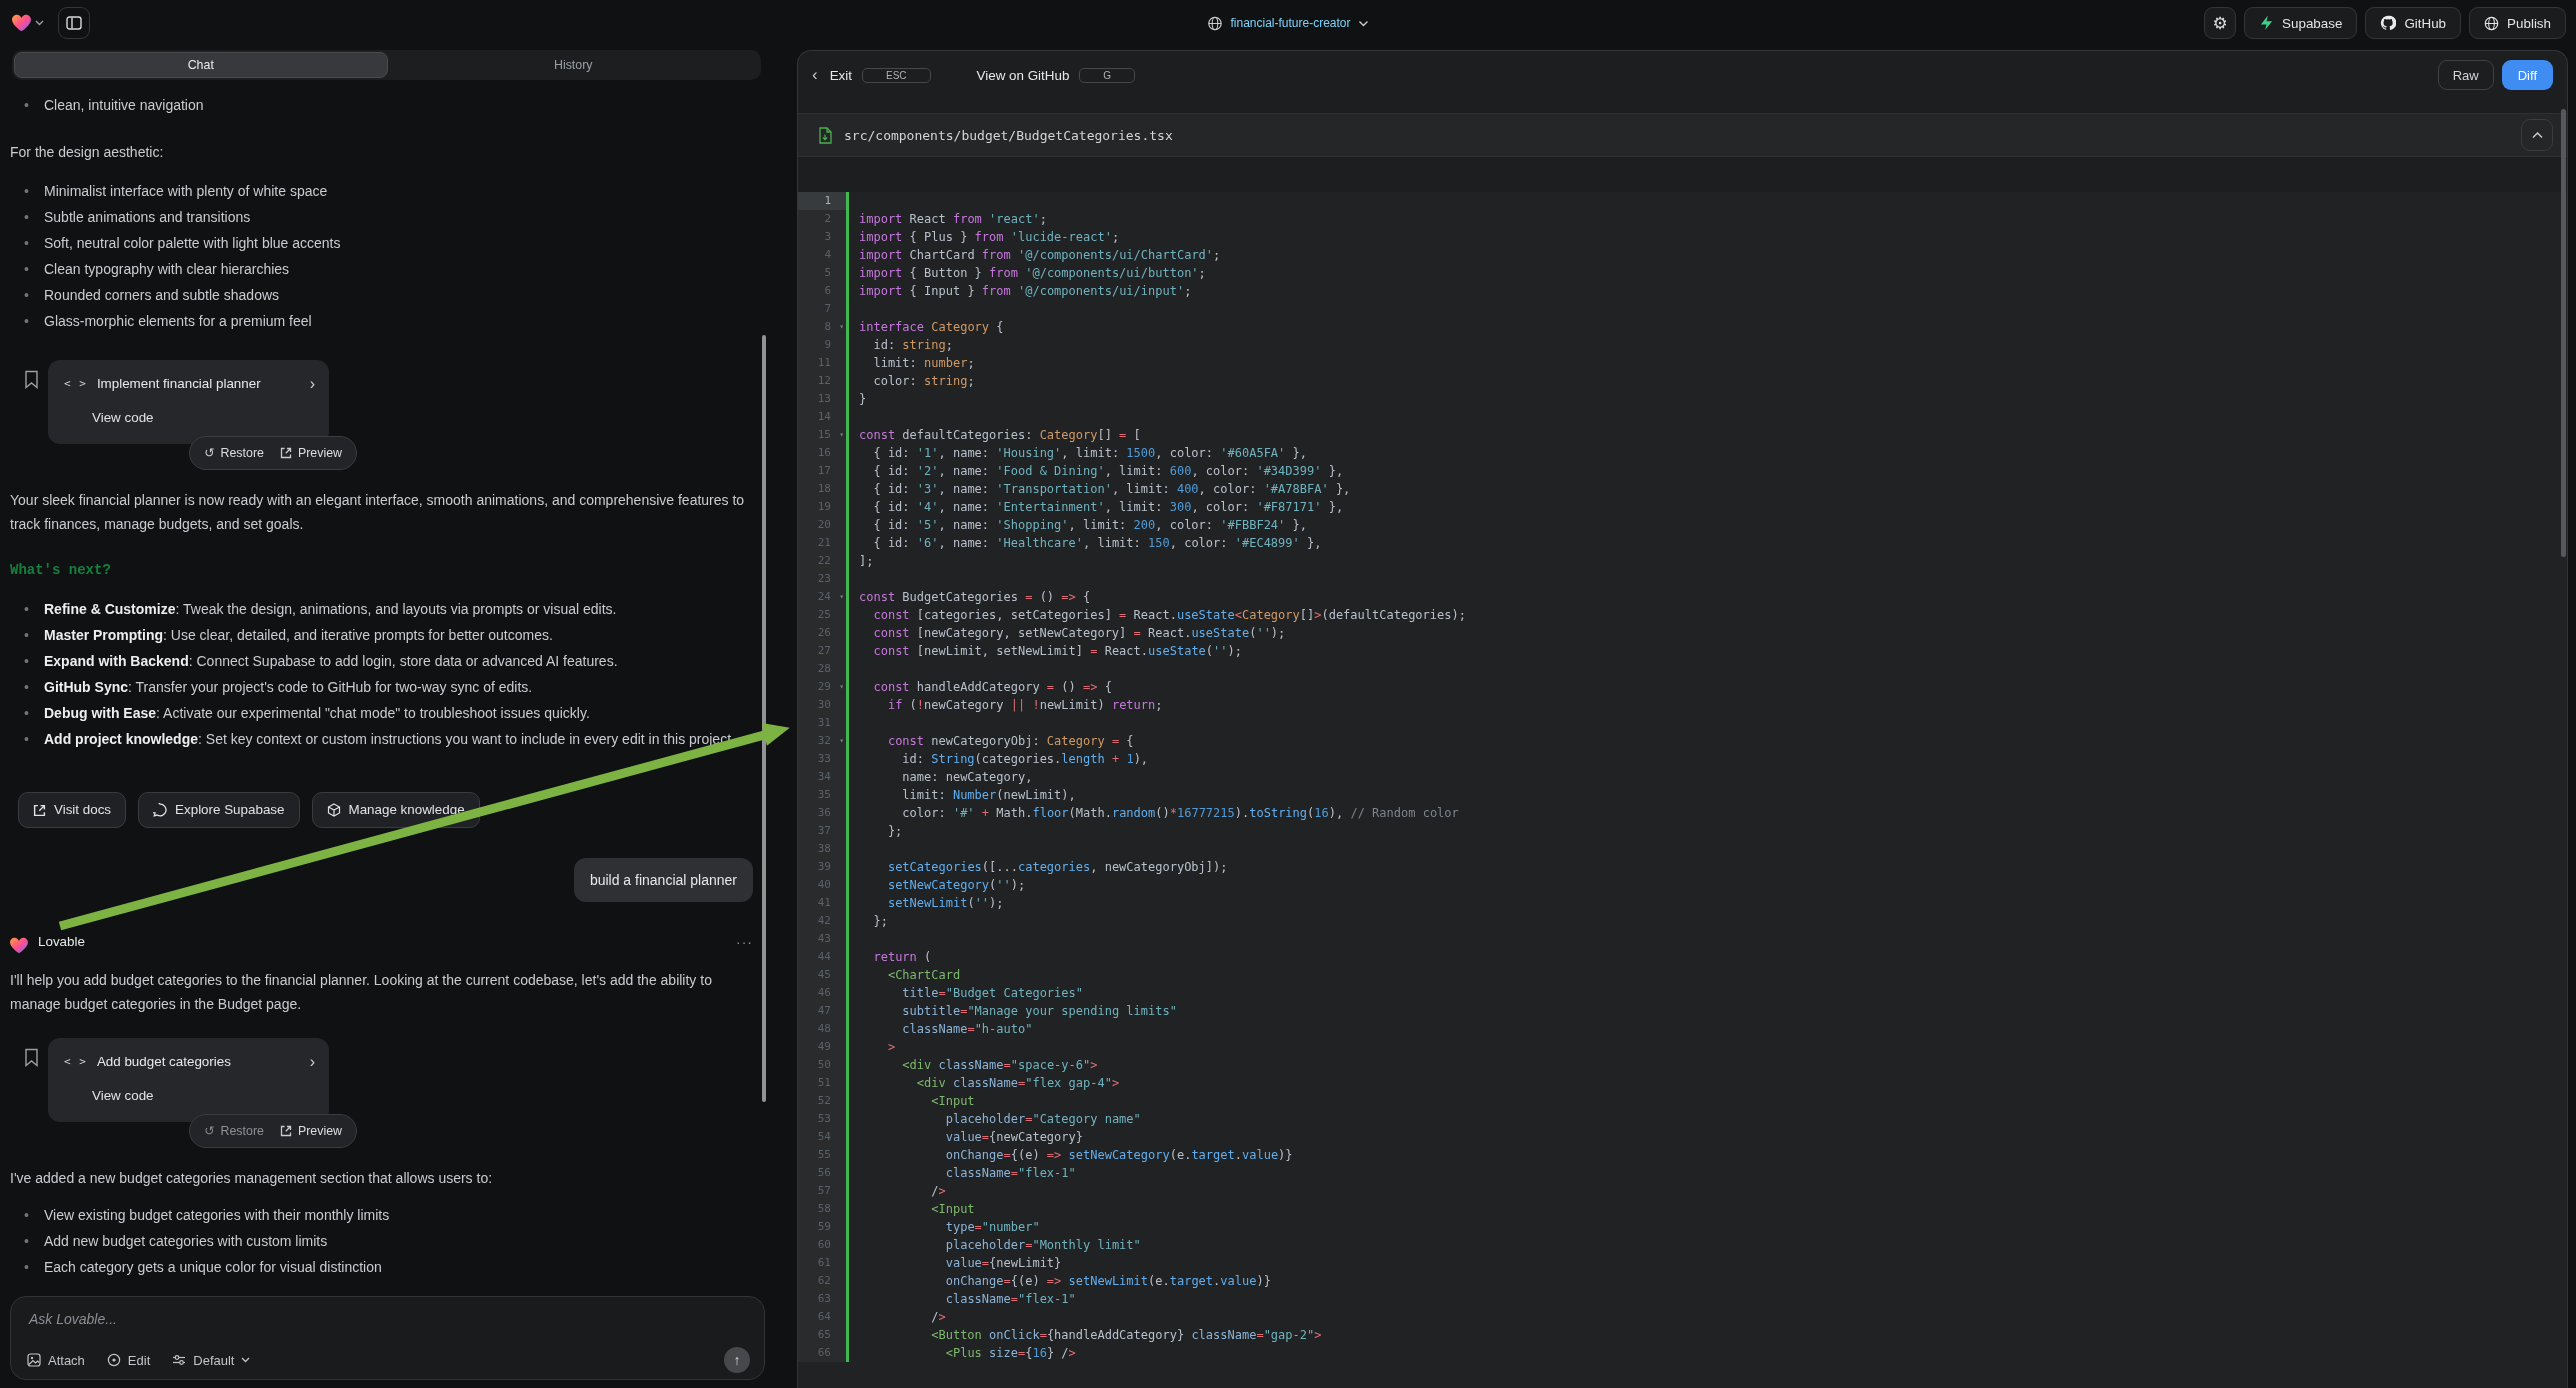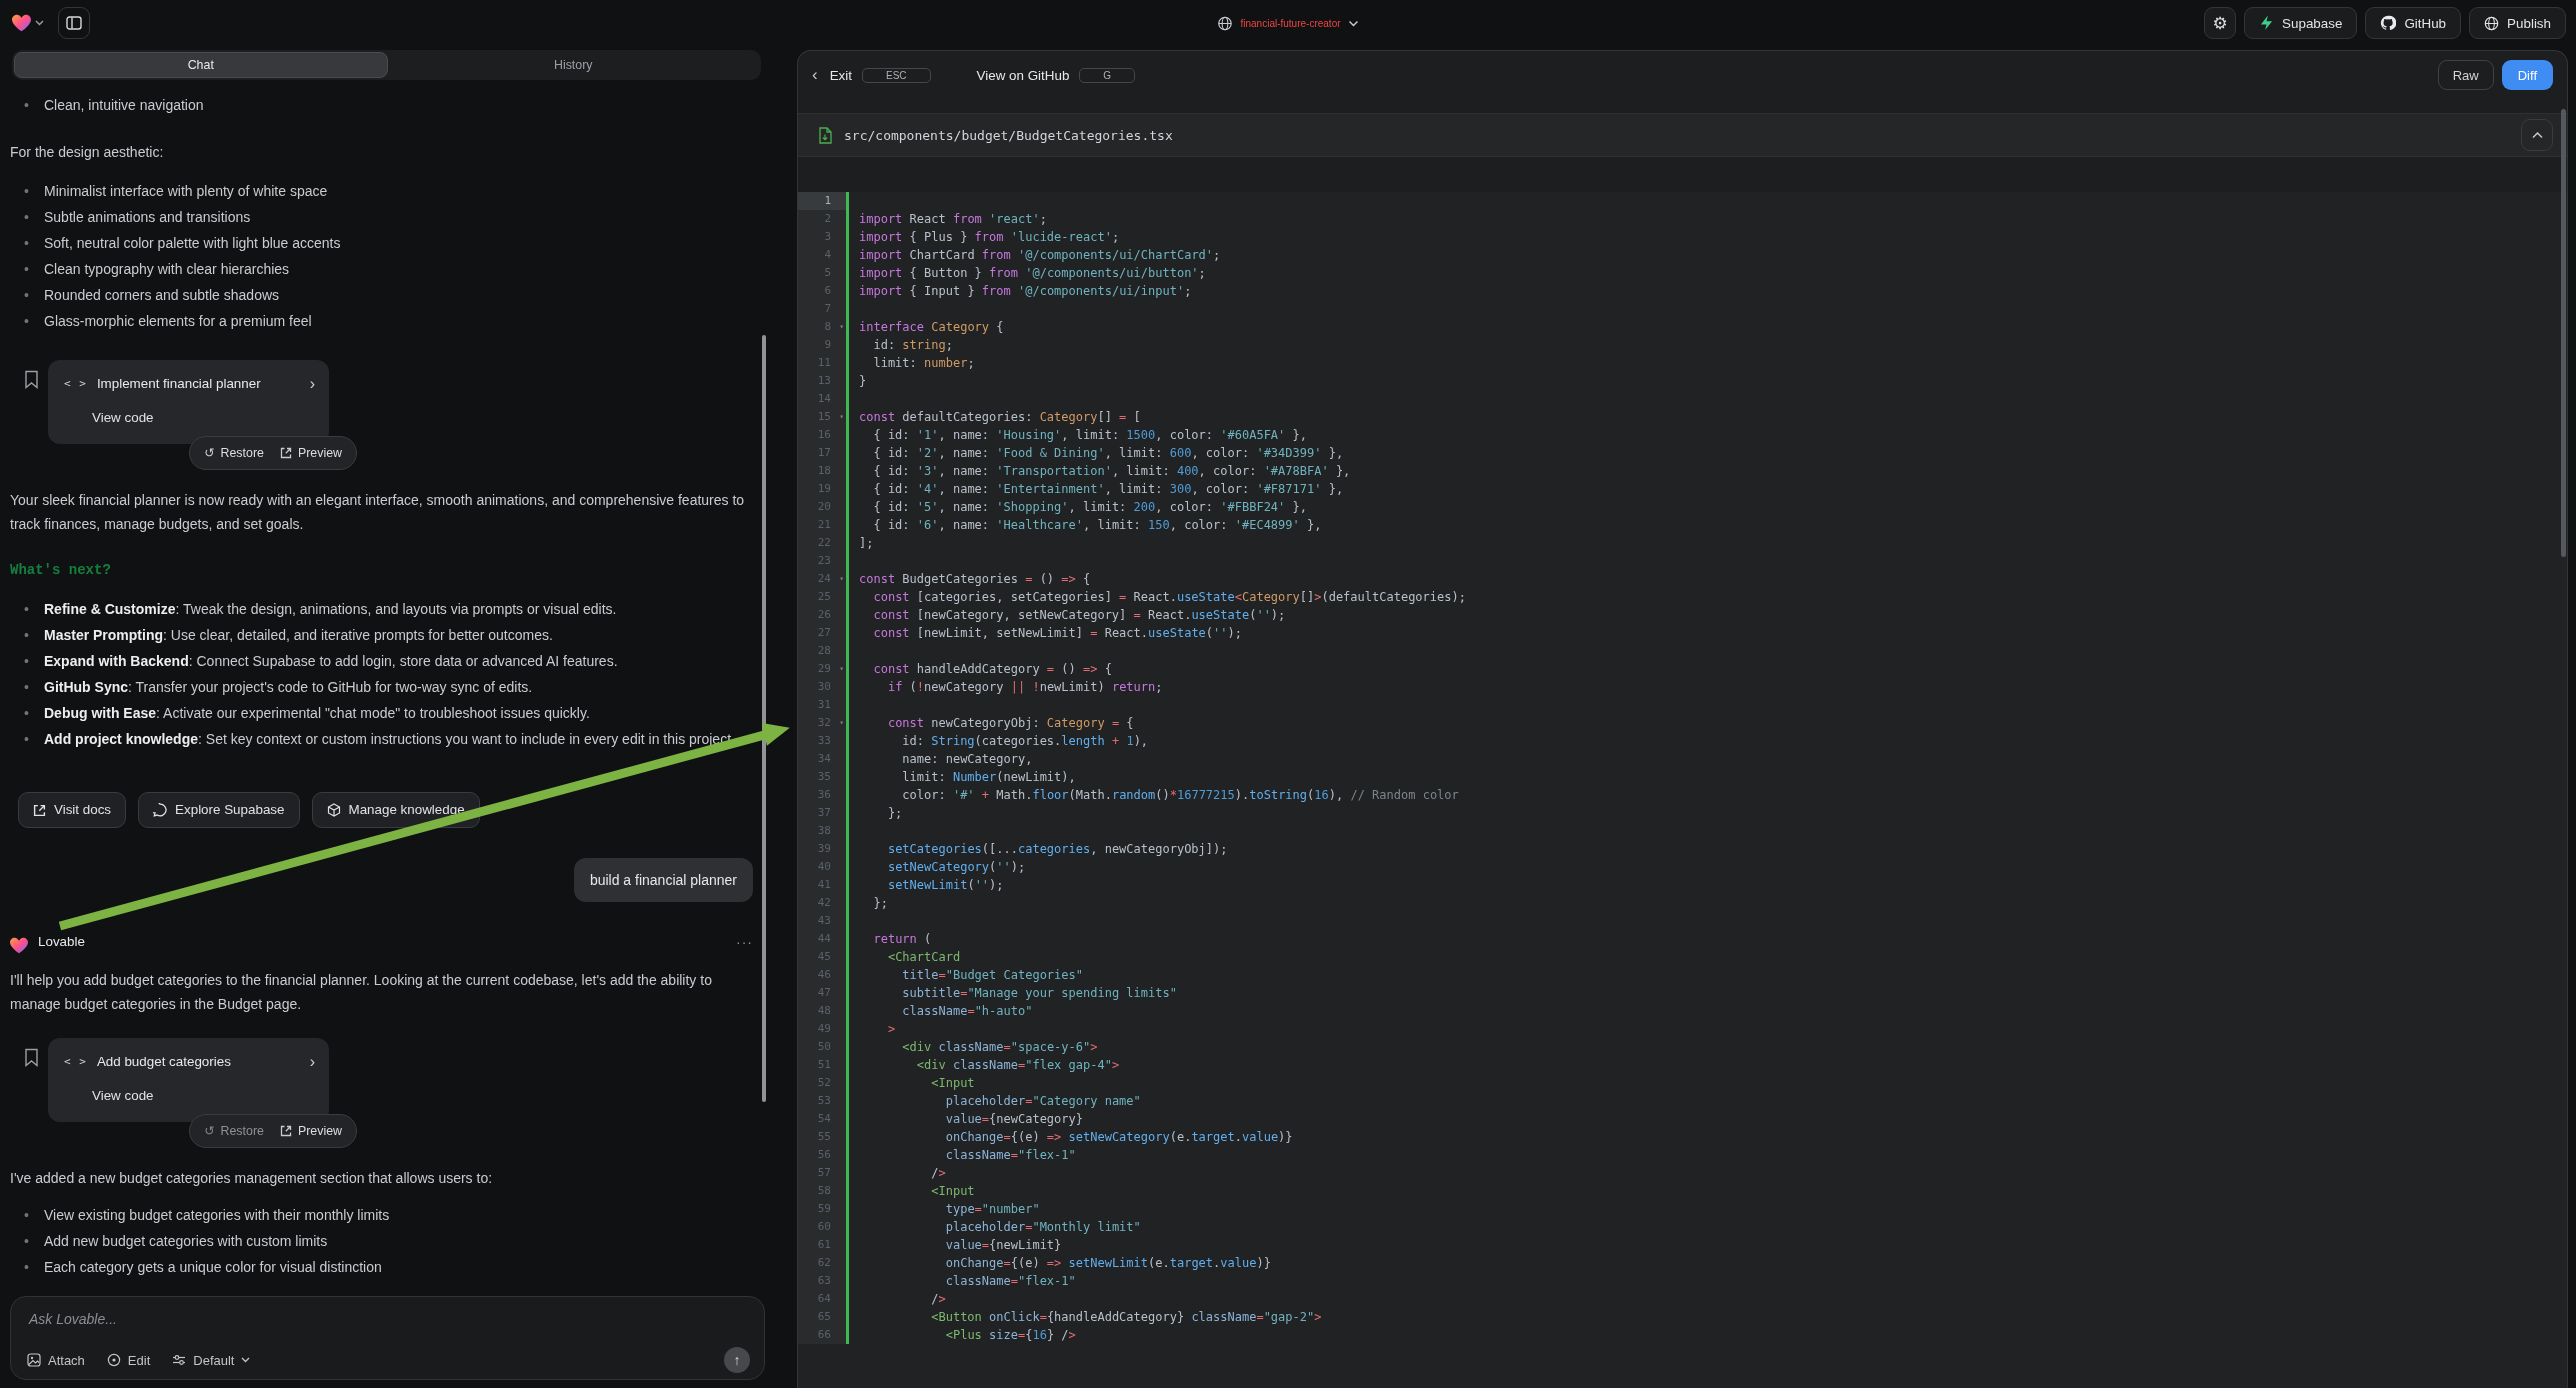--- a/index.html
+++ b/index.html
@@ -7,21 +7,21 @@
   .stage{position:relative;width:2576px;height:1388px;overflow:hidden;
     background:#101113;font-family:"Liberation Sans",sans-serif;color:#c9ccd1;}
 
   
   .topbar{position:absolute;left:0;top:0;width:100%;height:46px;}
   .tb-left{position:absolute;left:12px;top:7px;display:flex;align-items:center;gap:6px;}
   .logo-btn{display:flex;align-items:center;gap:4px;cursor:pointer;}
   .panel-btn{width:32px;height:32px;border:1px solid #333538;border-radius:9px;display:flex;
     align-items:center;justify-content:center;margin-left:8px;}
   .tb-center{position:absolute;left:50%;top:0;height:46px;transform:translateX(-50%);
-    display:flex;align-items:center;gap:8px;font-size:10px;color:#ef4444;}
+    display:flex;align-items:center;gap:8px;font-size:12px;color:#7dd3fc;}
   .tb-right{position:absolute;right:10px;top:7px;display:flex;align-items:center;gap:8px;}
   .tb-btn{height:32px;display:flex;align-items:center;gap:8px;padding:0 14px;
     background:#1b1c1e;border:1px solid #333538;border-radius:9px;
     font-size:13.4px;color:#e2e4e7;}
   .tb-btn.icon-only{width:32px;padding:0;justify-content:center;}
   .gear{font-size:17px;color:#d9dbde;line-height:1;}
 
   
   .chat-panel{position:absolute;left:0;top:46px;width:775px;bottom:0;}
   .tabs{position:absolute;left:12px;right:14px;top:4px;height:30px;background:#1d1e20;
@@ -444,20 +444,21 @@
           <div class="code-row"><span class="gut active">1</span><span class="addbar"></span><span class="codetext"></span></div>
           <div class="code-row"><span class="gut">2</span><span class="addbar"></span><span class="codetext"><span class="kw">import</span><span class="pln"> React </span><span class="kw">from</span><span class="pln"> </span><span class="str">'react'</span><span class="pln">;</span></span></div>
           <div class="code-row"><span class="gut">3</span><span class="addbar"></span><span class="codetext"><span class="kw">import</span><span class="pln"> { Plus } </span><span class="kw">from</span><span class="pln"> </span><span class="str">'lucide-react'</span><span class="pln">;</span></span></div>
           <div class="code-row"><span class="gut">4</span><span class="addbar"></span><span class="codetext"><span class="kw">import</span><span class="pln"> ChartCard </span><span class="kw">from</span><span class="pln"> </span><span class="str">'@/components/ui/ChartCard'</span><span class="pln">;</span></span></div>
           <div class="code-row"><span class="gut">5</span><span class="addbar"></span><span class="codetext"><span class="kw">import</span><span class="pln"> { Button } </span><span class="kw">from</span><span class="pln"> </span><span class="str">'@/components/ui/button'</span><span class="pln">;</span></span></div>
           <div class="code-row"><span class="gut">6</span><span class="addbar"></span><span class="codetext"><span class="kw">import</span><span class="pln"> { Input } </span><span class="kw">from</span><span class="pln"> </span><span class="str">'@/components/ui/input'</span><span class="pln">;</span></span></div>
           <div class="code-row"><span class="gut">7</span><span class="addbar"></span><span class="codetext"></span></div>
           <div class="code-row"><span class="gut">8<span class="fold">▾</span></span><span class="addbar"></span><span class="codetext"><span class="kw">interface</span><span class="pln"> </span><span class="typ">Category</span><span class="pln"> {</span></span></div>
           <div class="code-row"><span class="gut">9</span><span class="addbar"></span><span class="codetext"><span class="pln">  id: </span><span class="typ">string</span><span class="pln">;</span></span></div>
           <div class="code-row"><span class="gut">11</span><span class="addbar"></span><span class="codetext"><span class="pln">  limit: </span><span class="typ">number</span><span class="pln">;</span></span></div>
+          <div class="code-row"><span class="gut">12</span><span class="addbar"></span><span class="codetext"><span class="pln">  color: </span><span class="typ">string</span><span class="pln">;</span></span></div>
           <div class="code-row"><span class="gut">13</span><span class="addbar"></span><span class="codetext"><span class="pln">}</span></span></div>
           <div class="code-row"><span class="gut">14</span><span class="addbar"></span><span class="codetext"></span></div>
           <div class="code-row"><span class="gut">15<span class="fold">▾</span></span><span class="addbar"></span><span class="codetext"><span class="kw">const</span><span class="pln"> defaultCategories: </span><span class="typ">Category</span><span class="pln">[] </span><span class="op">=</span><span class="pln"> [</span></span></div>
           <div class="code-row"><span class="gut">16</span><span class="addbar"></span><span class="codetext"><span class="pln">  { id: </span><span class="str">'1'</span><span class="pln">, name: </span><span class="str">'Housing'</span><span class="pln">, limit: </span><span class="num">1500</span><span class="pln">, color: </span><span class="str">'#60A5FA'</span><span class="pln"> },</span></span></div>
           <div class="code-row"><span class="gut">17</span><span class="addbar"></span><span class="codetext"><span class="pln">  { id: </span><span class="str">'2'</span><span class="pln">, name: </span><span class="str">'Food &amp; Dining'</span><span class="pln">, limit: </span><span class="num">600</span><span class="pln">, color: </span><span class="str">'#34D399'</span><span class="pln"> },</span></span></div>
           <div class="code-row"><span class="gut">18</span><span class="addbar"></span><span class="codetext"><span class="pln">  { id: </span><span class="str">'3'</span><span class="pln">, name: </span><span class="str">'Transportation'</span><span class="pln">, limit: </span><span class="num">400</span><span class="pln">, color: </span><span class="str">'#A78BFA'</span><span class="pln"> },</span></span></div>
           <div class="code-row"><span class="gut">19</span><span class="addbar"></span><span class="codetext"><span class="pln">  { id: </span><span class="str">'4'</span><span class="pln">, name: </span><span class="str">'Entertainment'</span><span class="pln">, limit: </span><span class="num">300</span><span class="pln">, color: </span><span class="str">'#F87171'</span><span class="pln"> },</span></span></div>
           <div class="code-row"><span class="gut">20</span><span class="addbar"></span><span class="codetext"><span class="pln">  { id: </span><span class="str">'5'</span><span class="pln">, name: </span><span class="str">'Shopping'</span><span class="pln">, limit: </span><span class="num">200</span><span class="pln">, color: </span><span class="str">'#FBBF24'</span><span class="pln"> },</span></span></div>
           <div class="code-row"><span class="gut">21</span><span class="addbar"></span><span class="codetext"><span class="pln">  { id: </span><span class="str">'6'</span><span class="pln">, name: </span><span class="str">'Healthcare'</span><span class="pln">, limit: </span><span class="num">150</span><span class="pln">, color: </span><span class="str">'#EC4899'</span><span class="pln"> },</span></span></div>
           <div class="code-row"><span class="gut">22</span><span class="addbar"></span><span class="codetext"><span class="pln">];</span></span></div>

